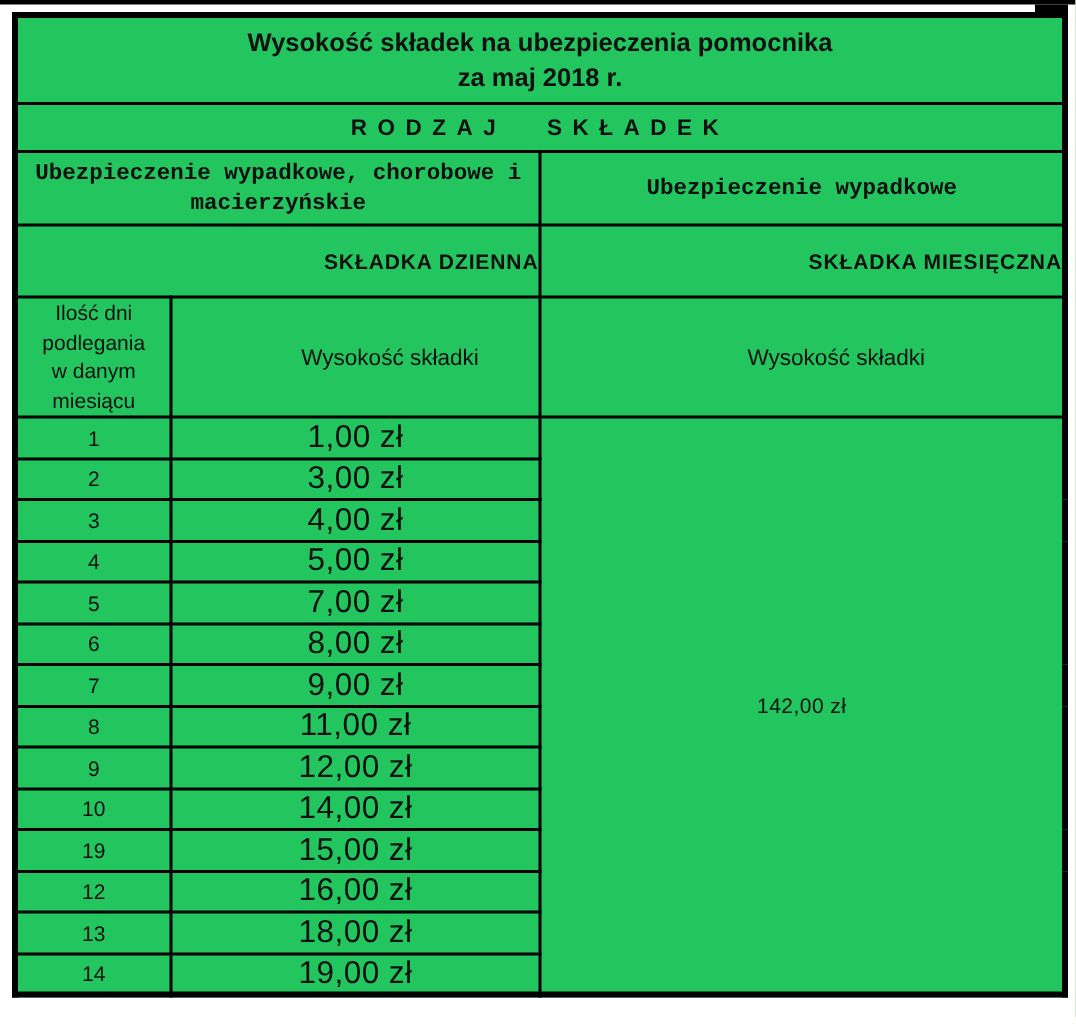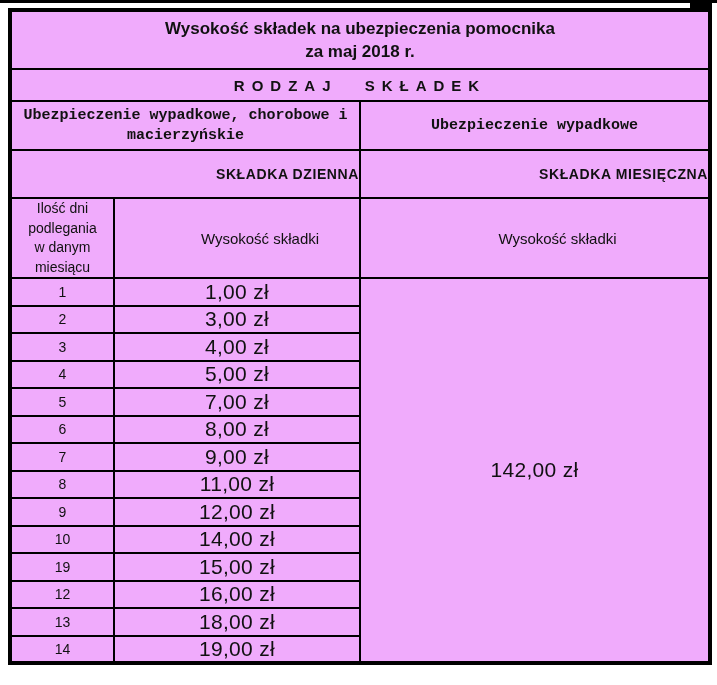--- a/index.html
+++ b/index.html
@@ -24,21 +24,21 @@
     width: 22px; height: 9px;
     background: #000;
   }
   table.main {
     position: absolute;
     top: 8px; left: 8px;
     width: 700px;
     border-collapse: collapse;
     table-layout: fixed;
     border: 4px solid #000;
-    background: #f0abfc;
+    background: #22c55e;
   }
   td {
     border: 2px solid #000;
     text-align: center;
     vertical-align: middle;
     padding: 0;
   }
   tr.r-title   { height: 59px; }
   tr.r-rodzaj  { height: 32px; }
   tr.r-ins     { height: 49px; font-family: Liberation Mono, monospace; }
@@ -50,21 +50,21 @@
   td.rodzaj {
     font-weight: bold; font-size: 15px;
     letter-spacing: 7px; word-spacing: 16px;
   }
   td.ins { font-weight: bold; font-size: 15px; line-height: 20px; padding: 0 8px; }
   td.skl { font-weight: bold; font-size: 14px; letter-spacing: 0.6px; text-align: right; }
   td.colhead-days { font-size: 14px; line-height: 19.5px; padding: 0 2px; }
   td.colhead-amount { font-size: 15px; padding-left: 46px; }
   td.day-cell { font-size: 14px; }
   td.amount-cell { font-size: 21px; letter-spacing: 0.3px; }
-  td.monthly-cell { font-size: 21px; letter-spacing: 0.3px; }
+  td.monthly-cell { font-size: 14px; letter-spacing: 0.3px; }
 </style>
 </head>
 <body>
 
 <div class="scan-line-top"></div>
 <div class="scan-blob"></div>
 
 <table class="main">
   <colgroup>
     <col style="width:104px">

